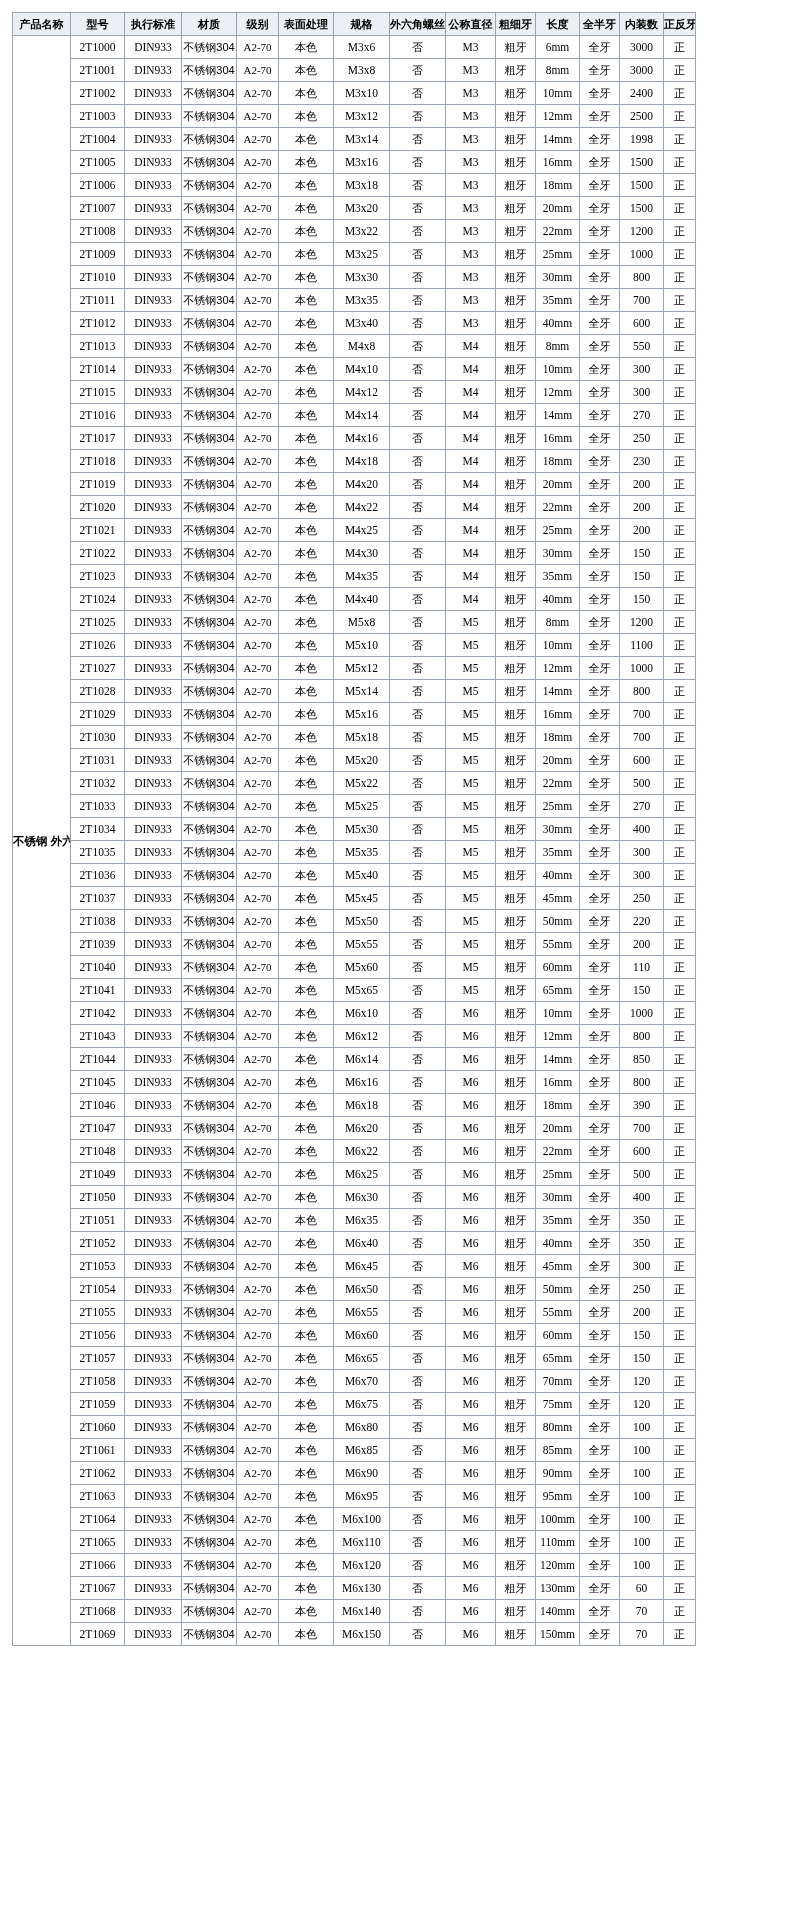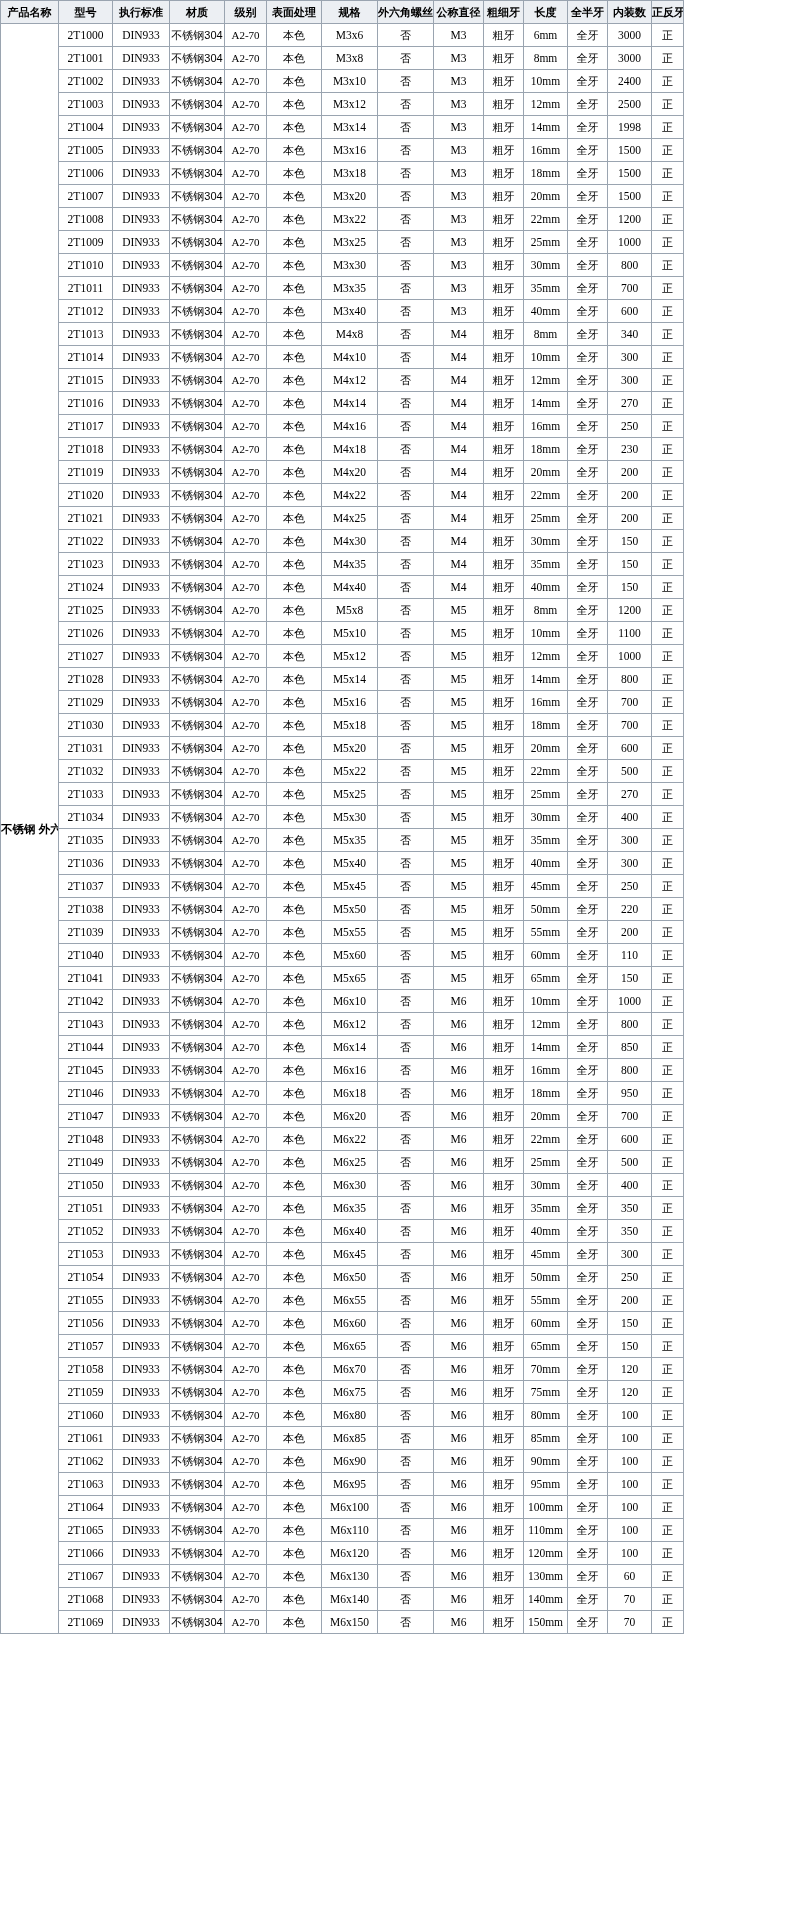--- a/index.html
+++ b/index.html
@@ -7,21 +7,21 @@
     padding: 0;
     background: #ffffff;
   }
   body {
     width: 800px;
     font-family: "Liberation Sans", "DejaVu Sans", sans-serif;
   }
   #sheet {
     width: 655px;
     margin: 0;
-    padding: 0;
+    padding: 12px;
   }
   table.grid {
     border-collapse: collapse;
     table-layout: fixed;
     width: 653px;
     font-size: 11px;
     color: #000000;
   }
   table.grid th, table.grid td {
     border: 1px solid #9aa4b0;
@@ -311,21 +311,21 @@
           <td class="std">DIN933</td>
           <td class="mat">不锈钢304</td>
           <td class="grade">A2-70</td>
           <td class="surf">本色</td>
           <td class="spec">M4x8</td>
           <td class="self">否</td>
           <td class="diam">M4</td>
           <td class="pitch">粗牙</td>
           <td class="len">8mm</td>
           <td class="cov">全牙</td>
-          <td class="qty">340</td>
+          <td class="qty">550</td>
           <td class="dir">正</td>
         </tr>
         <tr>
           <td class="code">2T1014</td>
           <td class="std">DIN933</td>
           <td class="mat">不锈钢304</td>
           <td class="grade">A2-70</td>
           <td class="surf">本色</td>
           <td class="spec">M4x10</td>
           <td class="self">否</td>
@@ -806,21 +806,21 @@
           <td class="std">DIN933</td>
           <td class="mat">不锈钢304</td>
           <td class="grade">A2-70</td>
           <td class="surf">本色</td>
           <td class="spec">M6x18</td>
           <td class="self">否</td>
           <td class="diam">M6</td>
           <td class="pitch">粗牙</td>
           <td class="len">18mm</td>
           <td class="cov">全牙</td>
-          <td class="qty">950</td>
+          <td class="qty">390</td>
           <td class="dir">正</td>
         </tr>
         <tr>
           <td class="code">2T1047</td>
           <td class="std">DIN933</td>
           <td class="mat">不锈钢304</td>
           <td class="grade">A2-70</td>
           <td class="surf">本色</td>
           <td class="spec">M6x20</td>
           <td class="self">否</td>

